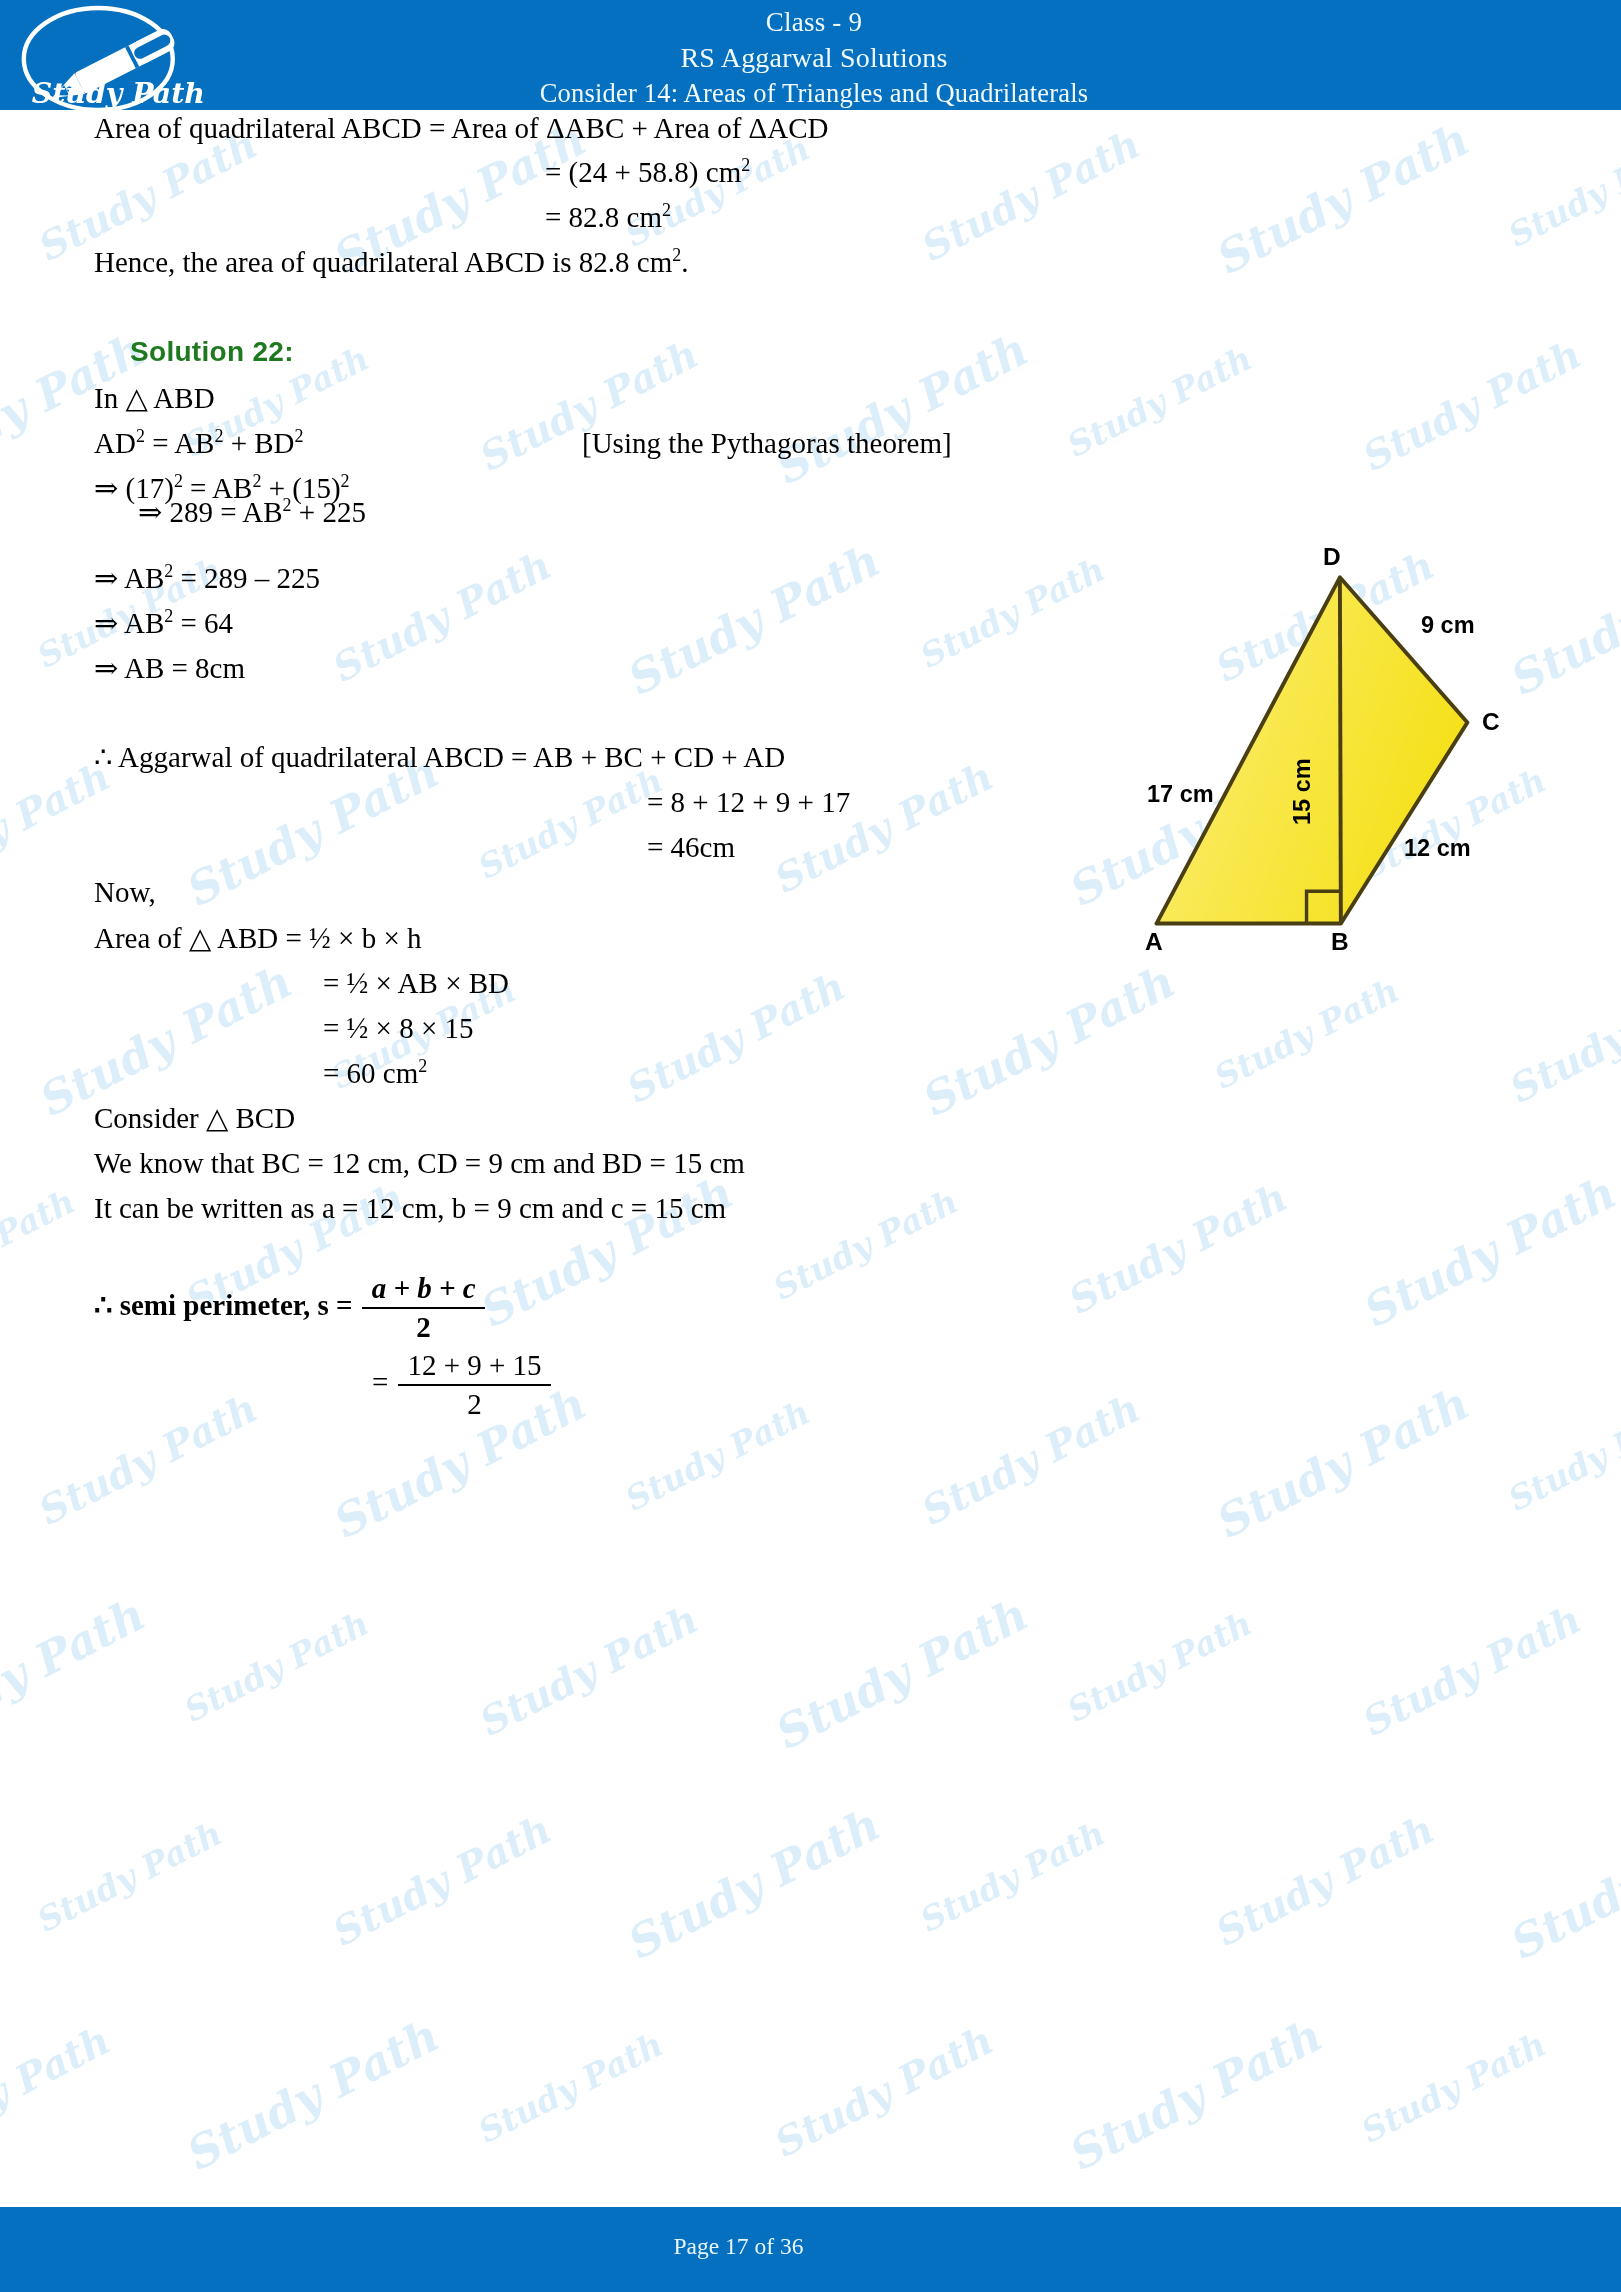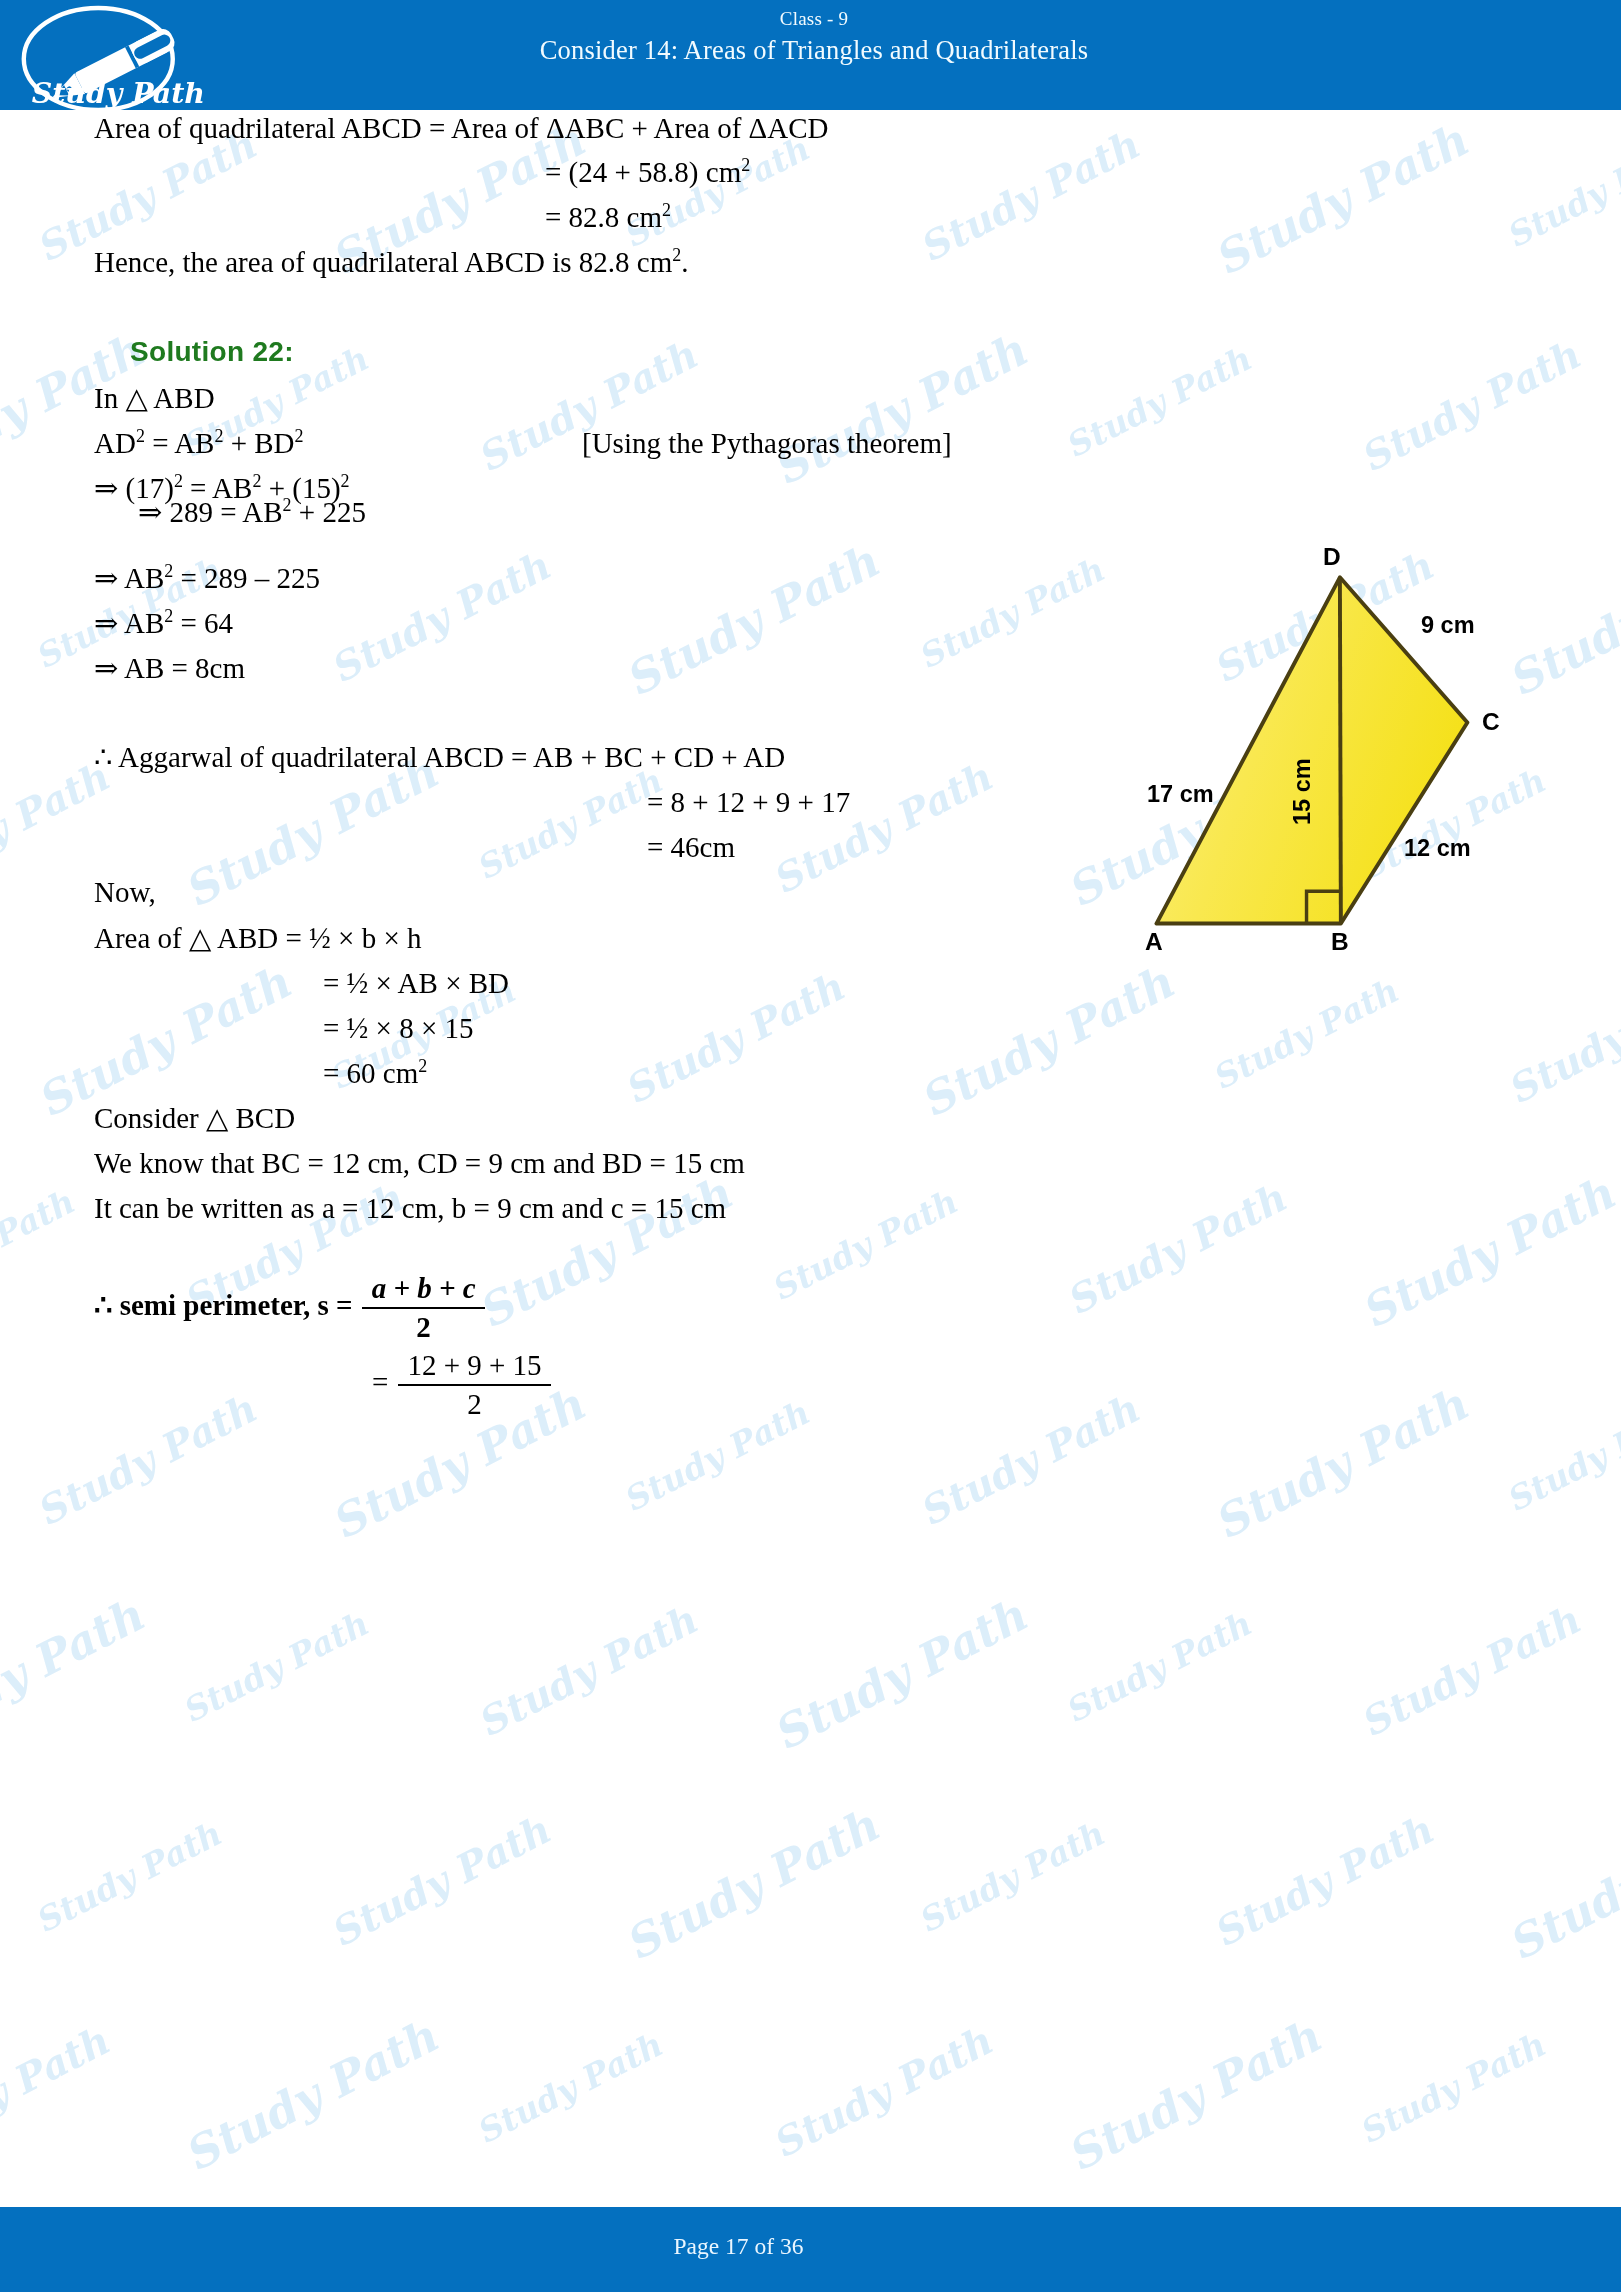--- a/index.html
+++ b/index.html
@@ -51,21 +51,21 @@
   }
   #header-titles {
     position: absolute;
     left: 265px; top: 2px;
     width: 1098px;
     text-align: center;
     color: #f2fbff;
     font-family: "Liberation Serif", "DejaVu Serif", serif;
   }
   .hdr-line { line-height: 1.0; letter-spacing: 0.2px; }
-  #hdr-class   { font-size: 19px; padding-top: 6.9px; }
+  #hdr-class   { font-size: 27px; padding-top: 6.9px; }
   #hdr-book    { font-size: 28px; padding-top: 7.8px; }
   #hdr-chapter { font-size: 26.5px; padding-top: 8.8px; }
 
   
   #footer {
     position: absolute;
     left: 0; bottom: 0;
     width: 1621px;
     height: 86px;
     background: #0470BF;
@@ -243,20 +243,21 @@
         <path d="M47 62 L36 68 L47 74 Z" fill="#0470BF"></path>
         <circle cx="50" cy="68" r="2.6" fill="#0470BF"></circle>
       </g>
 
       <text x="18" y="101" fill="#ffffff" font-family="DejaVu Serif, serif" font-style="italic" font-weight="bold" font-size="29">Study Path</text>
     </svg>
   </div>
 
   <div id="header-titles">
     <div class="hdr-line" id="hdr-class">Class - 9</div>
+    <div class="hdr-line" id="hdr-book">RS Aggarwal Solutions</div>
     <div class="hdr-line" id="hdr-chapter">Consider 14: Areas of Triangles and Quadrilaterals</div>
   </div>
 </div>
 
 <div id="content">
 
   <div class="line ind0" style="top:2px;">Area of quadrilateral ABCD = Area of ΔABC + Area of ΔACD</div>
 
   <div class="line" style="left:545px; top:46px;">
     <span>= (24 + 58.8) cm</span><sup>2</sup>

